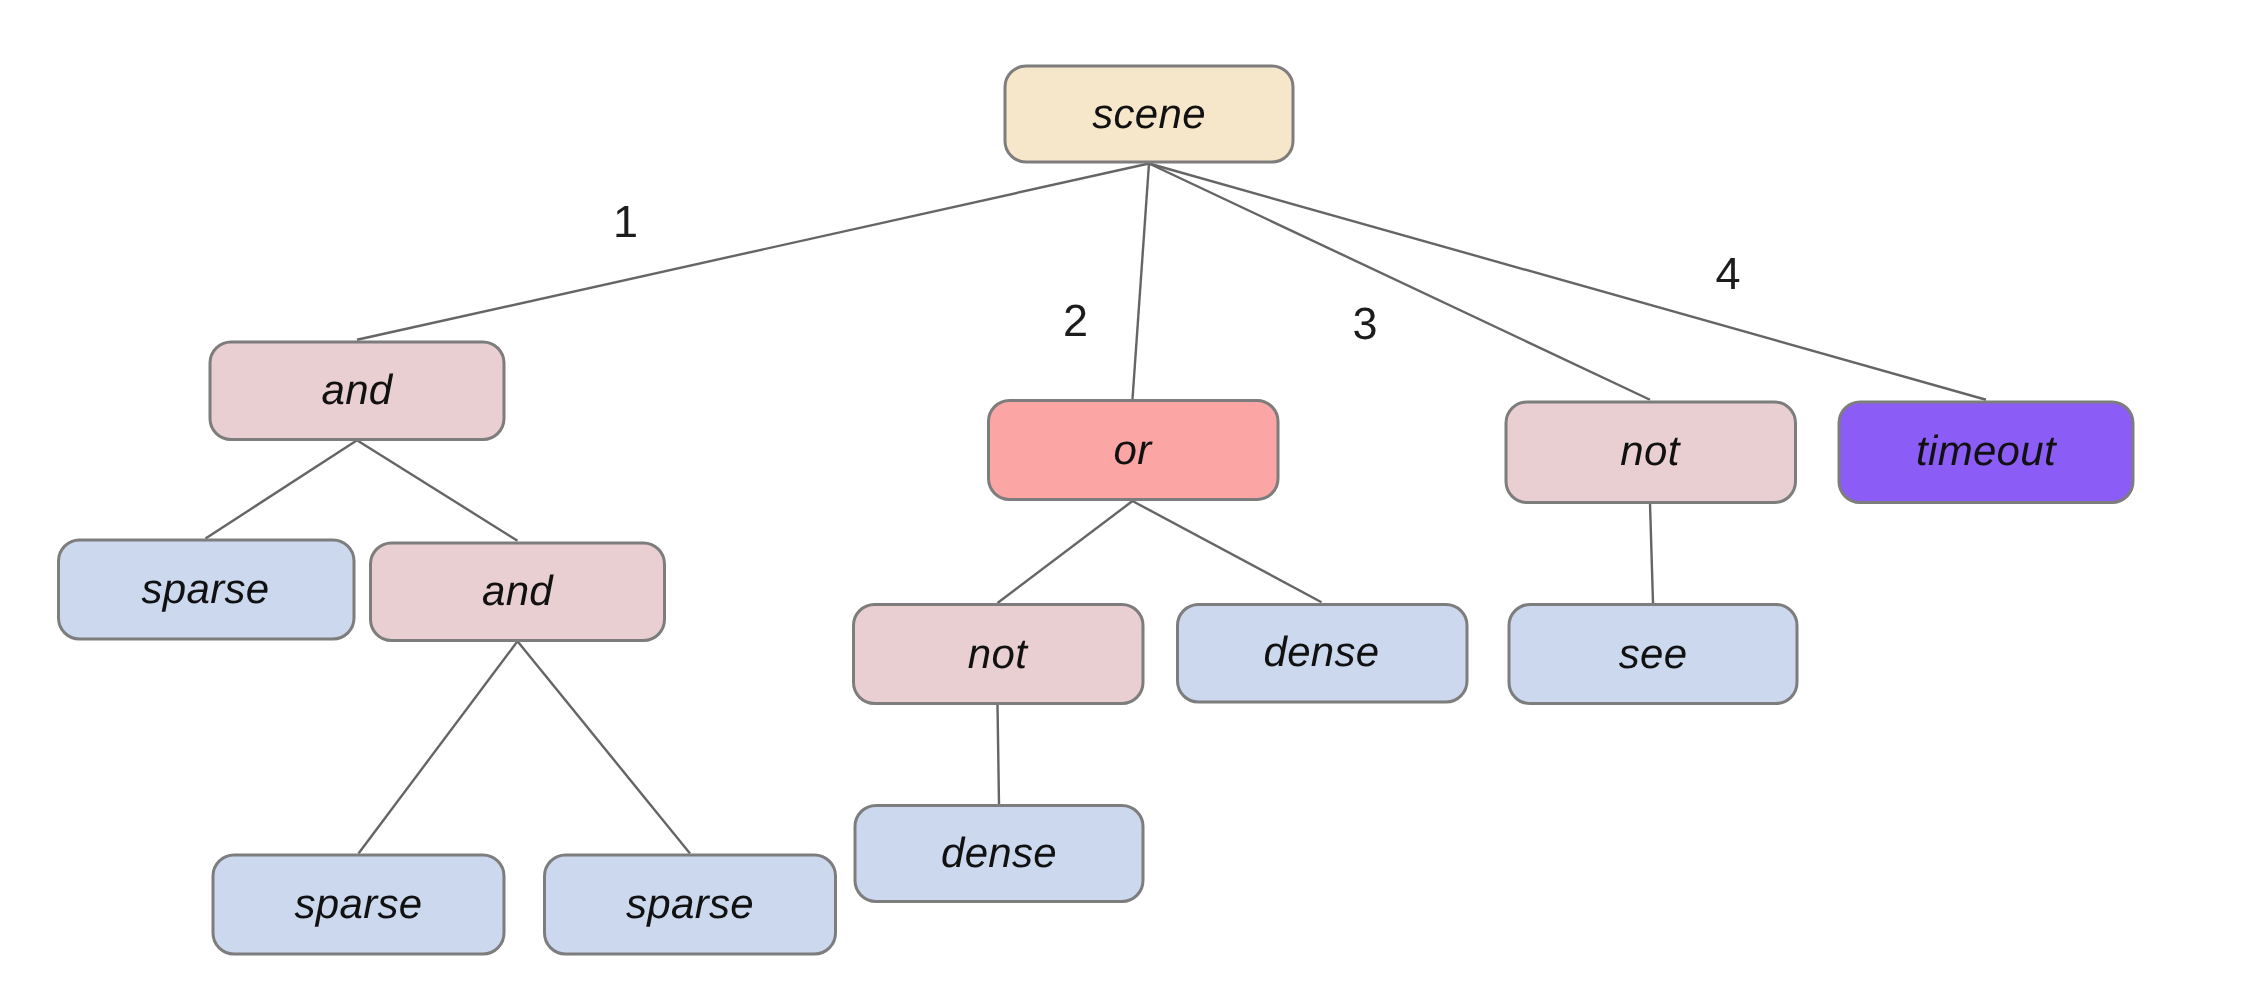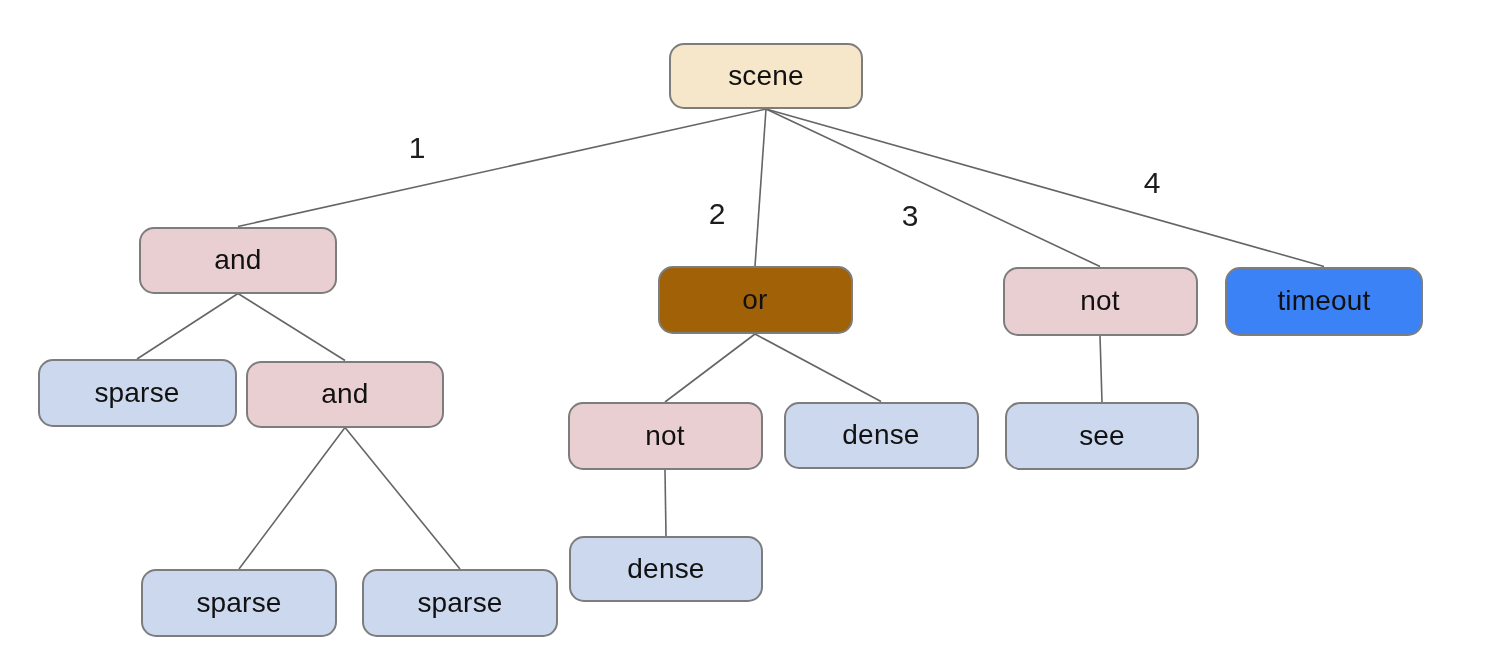--- a/index.html
+++ b/index.html
@@ -33,20 +33,21 @@
     position: absolute;
     box-sizing: border-box;
     border: 2px solid #7d7d7d;
     border-radius: 15px;
     display: flex;
     align-items: center;
     justify-content: center;
     font-size: 28px;
     color: #111111;
     letter-spacing: 0.2px;
+    font-style: italic;
   }
   .edge-label {
     font-size: 30px;
     fill: #1c1c1c;
     font-family: "Liberation Sans", sans-serif;
   }
 </style>
 </head>
 <body>
 
@@ -69,27 +70,27 @@
       <line x1="665" y1="470" x2="666" y2="536" stroke="#656565" stroke-width="1.6"></line>
       <line x1="1100" y1="335.5" x2="1102" y2="402" stroke="#656565" stroke-width="1.6"></line>
     </svg>
   <div id="node-layer">
       <div class="node" style="left: 669px; top: 43px; width: 194px; height: 66px; background: rgb(246, 231, 203); border-color: rgb(125, 125, 125); color: rgb(17, 17, 17);">
         <span>scene</span>
       </div>
       <div class="node" style="left: 139px; top: 226.5px; width: 198px; height: 67px; background: rgb(233, 207, 210); border-color: rgb(125, 125, 125); color: rgb(17, 17, 17);">
         <span>and</span>
       </div>
-      <div class="node" style="left: 657.5px; top: 266px; width: 195px; height: 68px; background: #a16207; border-color: rgb(125, 125, 125); color: rgb(17, 17, 17);">
+      <div class="node" style="left: 657.5px; top: 266px; width: 195px; height: 68px; background: #fca5a5; border-color: rgb(125, 125, 125); color: rgb(17, 17, 17);">
         <span>or</span>
       </div>
       <div class="node" style="left: 1002.5px; top: 266.5px; width: 195px; height: 69px; background: rgb(233, 207, 210); border-color: rgb(125, 125, 125); color: rgb(17, 17, 17);">
         <span>not</span>
       </div>
-      <div class="node" style="left: 1225px; top: 266.5px; width: 198px; height: 69px; background: #3b82f6; border-color: rgb(125, 125, 125); color: rgb(17, 17, 17);">
+      <div class="node" style="left: 1225px; top: 266.5px; width: 198px; height: 69px; background: #8b5cf6; border-color: rgb(125, 125, 125); color: rgb(17, 17, 17);">
         <span>timeout</span>
       </div>
       <div class="node" style="left: 37.5px; top: 359px; width: 199px; height: 68px; background: rgb(204, 216, 238); border-color: rgb(125, 125, 125); color: rgb(17, 17, 17);">
         <span>sparse</span>
       </div>
       <div class="node" style="left: 246px; top: 360.5px; width: 198px; height: 67px; background: rgb(233, 207, 210); border-color: rgb(125, 125, 125); color: rgb(17, 17, 17);">
         <span>and</span>
       </div>
       <div class="node" style="left: 567.5px; top: 402px; width: 195px; height: 68px; background: rgb(233, 207, 210); border-color: rgb(125, 125, 125); color: rgb(17, 17, 17);">
         <span>not</span>

